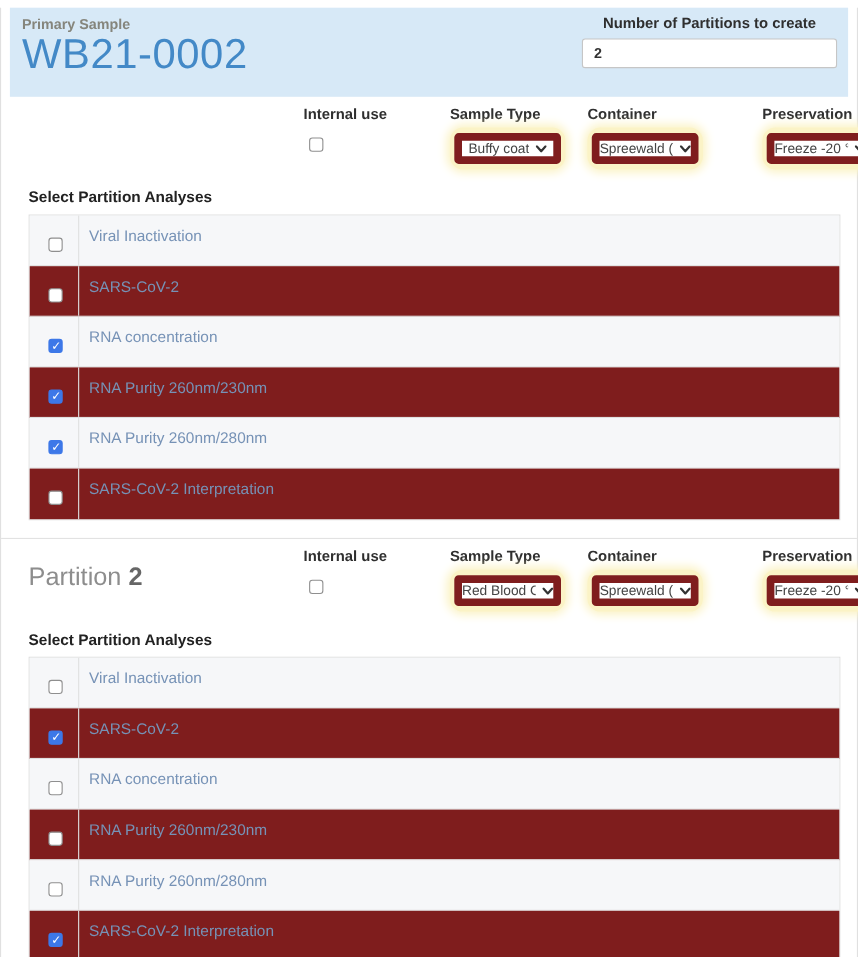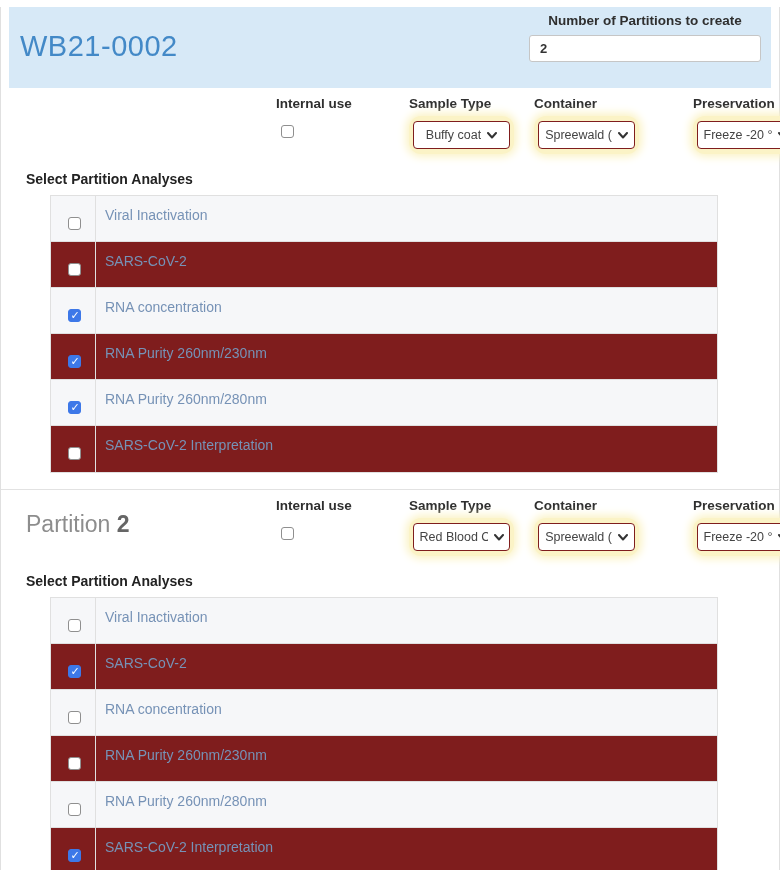--- a/index.html
+++ b/index.html
@@ -5,21 +5,21 @@
   * { margin:0; padding:0; box-sizing:border-box; }
   html,body { width:780px; height:870px; overflow:hidden; background:#fff;
     font-family:"Liberation Sans","DejaVu Sans",sans-serif; }
   .page { position:relative; width:780px; height:870px;
     border-left:1px solid var(--border,#dcdcdc); border-right:1px solid var(--border,#dcdcdc); }
 
   
   .sample-header { position:relative; margin:7px 8px 0 8px; height:81px;
     background:var(--header_bg,#d7e9f7); padding:7px 11px; }
   .sample-label { font-size:13px; font-weight:bold; color:var(--muted_label,#85857c); }
-  .sample-id { margin-top:16px; font-size:29px; color:var(--sample_id,#4389c7); letter-spacing:.5px; }
+  .sample-id { margin-top:0; font-size:38px; color:var(--sample_id,#4389c7); letter-spacing:.5px; }
   .np-block { position:absolute; top:6px; right:10px; width:232px; }
   .np-label { font-size:13.5px; font-weight:bold; color:var(--text_dark,#2f2f2f); white-space:nowrap;text-align:center; }
   .np-input { margin-top:7px; width:232px; height:27px; border:1px solid #c6c6c6; border-radius:3px;
     background:#fff; font-family:inherit; font-size:13px; font-weight:bold; color:#333; padding:0 10px; }
 
   
   .partition { padding:0 15px 0 25px; }
   .partition.second { border-top:1px solid #e2e2e2; margin-top:16px; }
   .p-head { position:relative; height:62px; margin-top:5px; }
   .p-title { position:absolute; left:0; top:16px; font-size:23px; color:var(--heading_gray,#8d8d8d); }
@@ -27,44 +27,45 @@
   .col { position:absolute; top:3px; }
   .col-internal { left:250px; }
   .col-sampletype { left:383px; }
   .col-container { left:508px; }
   .col-preservation { left:631px;margin-left:36px; }
   .col-label { font-size:13.5px; font-weight:bold; color:var(--text_dark,#2f2f2f); white-space:nowrap; }
   .cb { width:13px; height:13px; border:1px solid #8f8f8f; border-radius:3px; background:#fff; display:inline-block; }
   .internal-cb { margin-top:14px; margin-left:5px; }
   .hl { margin-top:5px; background:var(--highlight,#fbf3c6); border-radius:12px; padding:5px 4px;
     box-shadow:0 0 9px 3px var(--highlight,#fbf3c6); display:inline-block; }
-  .selectbox { width:97px; height:28px; background:#fff; border:1px solid #7f1d1d; border-radius:4px;
+  .selectbox { width:97px; height:28px; background:#fff; border:7px solid #7f1d1d; border-radius:4px;
     display:flex; align-items:center; justify-content:center; gap:6px; cursor:default; }
   .selectbox .val { font-size:12.5px; color:#444; white-space:nowrap; overflow:hidden; max-width:68px; }
   .chev { flex:none; display:inline-block; }
 
   .analyses-heading { margin:16px 0 8px 0; font-size:14px; font-weight:bold; color:#222; }
 
-  .atable { width:668px; border:1px solid var(--border,#e0e0e0); margin-bottom:0;margin-left:24px; }
+  .atable { width:738px; border:1px solid var(--border,#e0e0e0); margin-bottom:0; }
   .arow { display:flex; height:46px; border-bottom:1px solid var(--border,#e0e0e0); background:#7f1d1d; }
   .arow:last-child { border-bottom:none; }
   .arow.stripe { background:var(--stripe,#f6f7f9); }
   .cb-cell { width:45px; border-right:1px solid var(--border,#e0e0e0); padding:20px 0 0 17px; }
   .an-cell { flex:1; padding:10px 0 0 9px; }
   .an-link { font-size:14px; color:var(--link,#7692b6); text-decoration:none; }
   .cb.checked { background:var(--check_blue,#3d78e8); border-color:var(--check_blue,#3d78e8); position:relative; }
   .cb.checked::after { content:"✓"; position:absolute; left:1.5px; top:-1.5px; color:#fff;
     font-size:11px; font-weight:bold; }
 </style>
 </head>
 <body>
 
 <div class="page">
 
   <div class="sample-header">
+    <div class="sample-label">Primary Sample</div>
     <div class="sample-id">WB21-0002</div>
     <div class="np-block">
       <div class="np-label">Number of Partitions to create</div>
       <input class="np-input" type="text" value="2" style="">
     </div>
   </div>
 
   <div class="partition">
     <div class="p-head">
       <div class="col col-internal">

